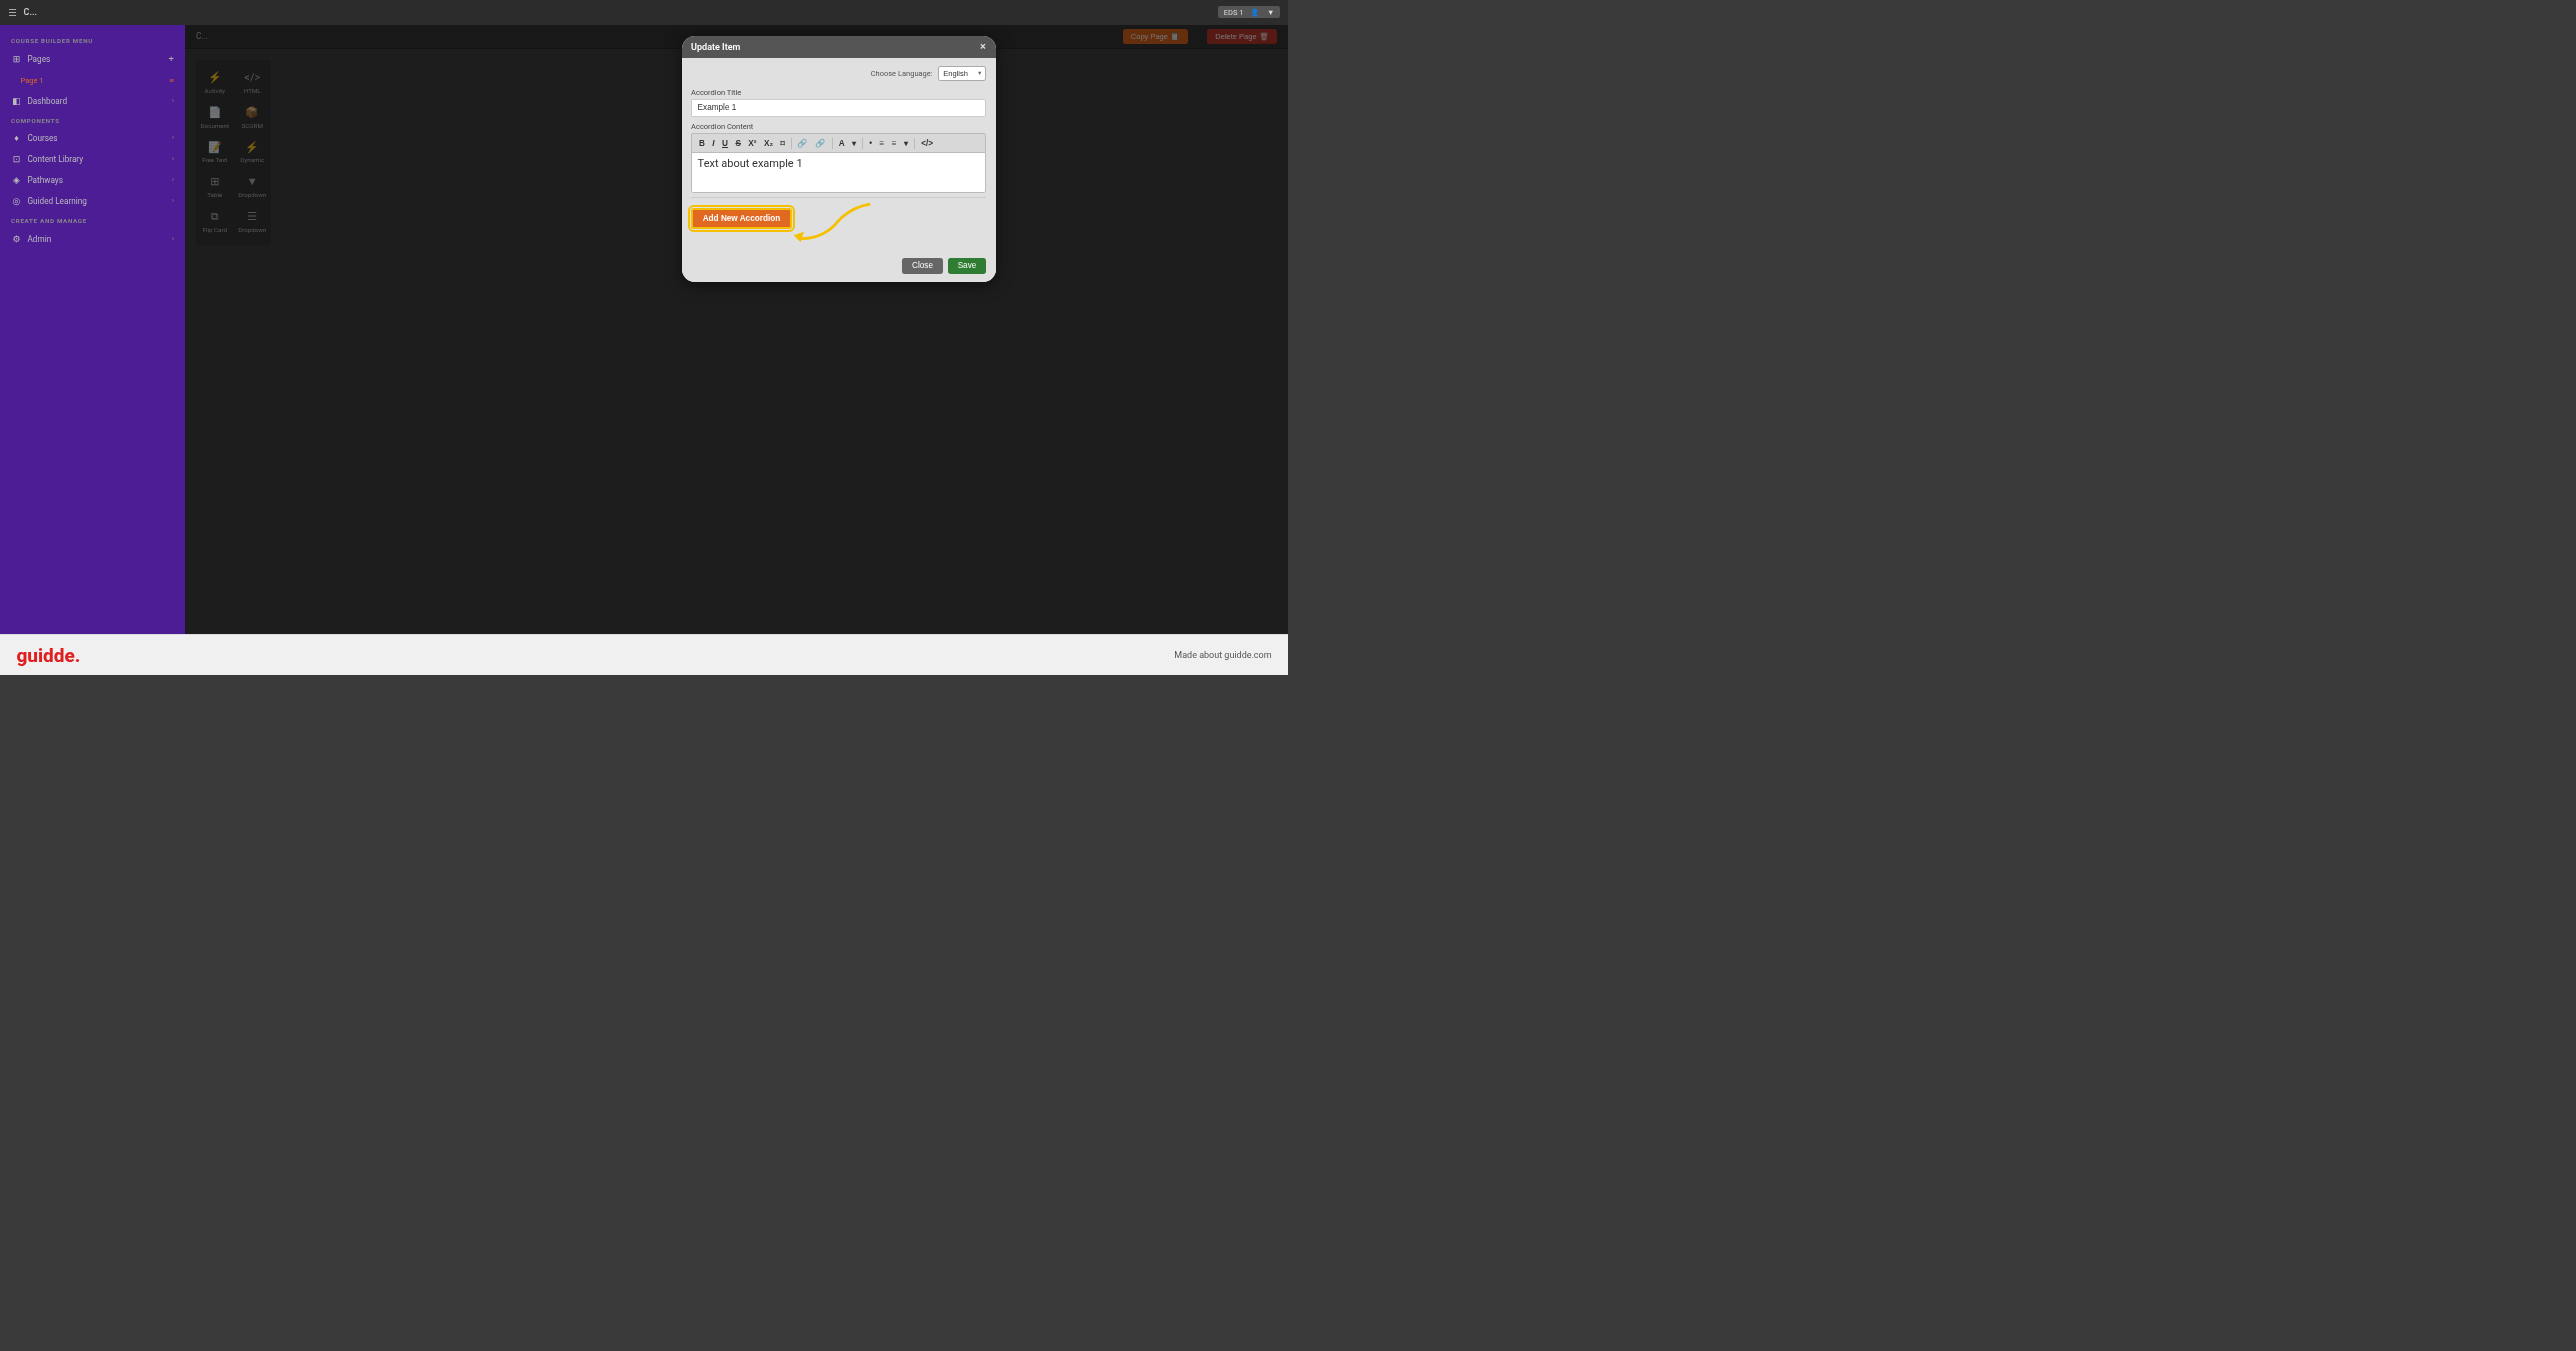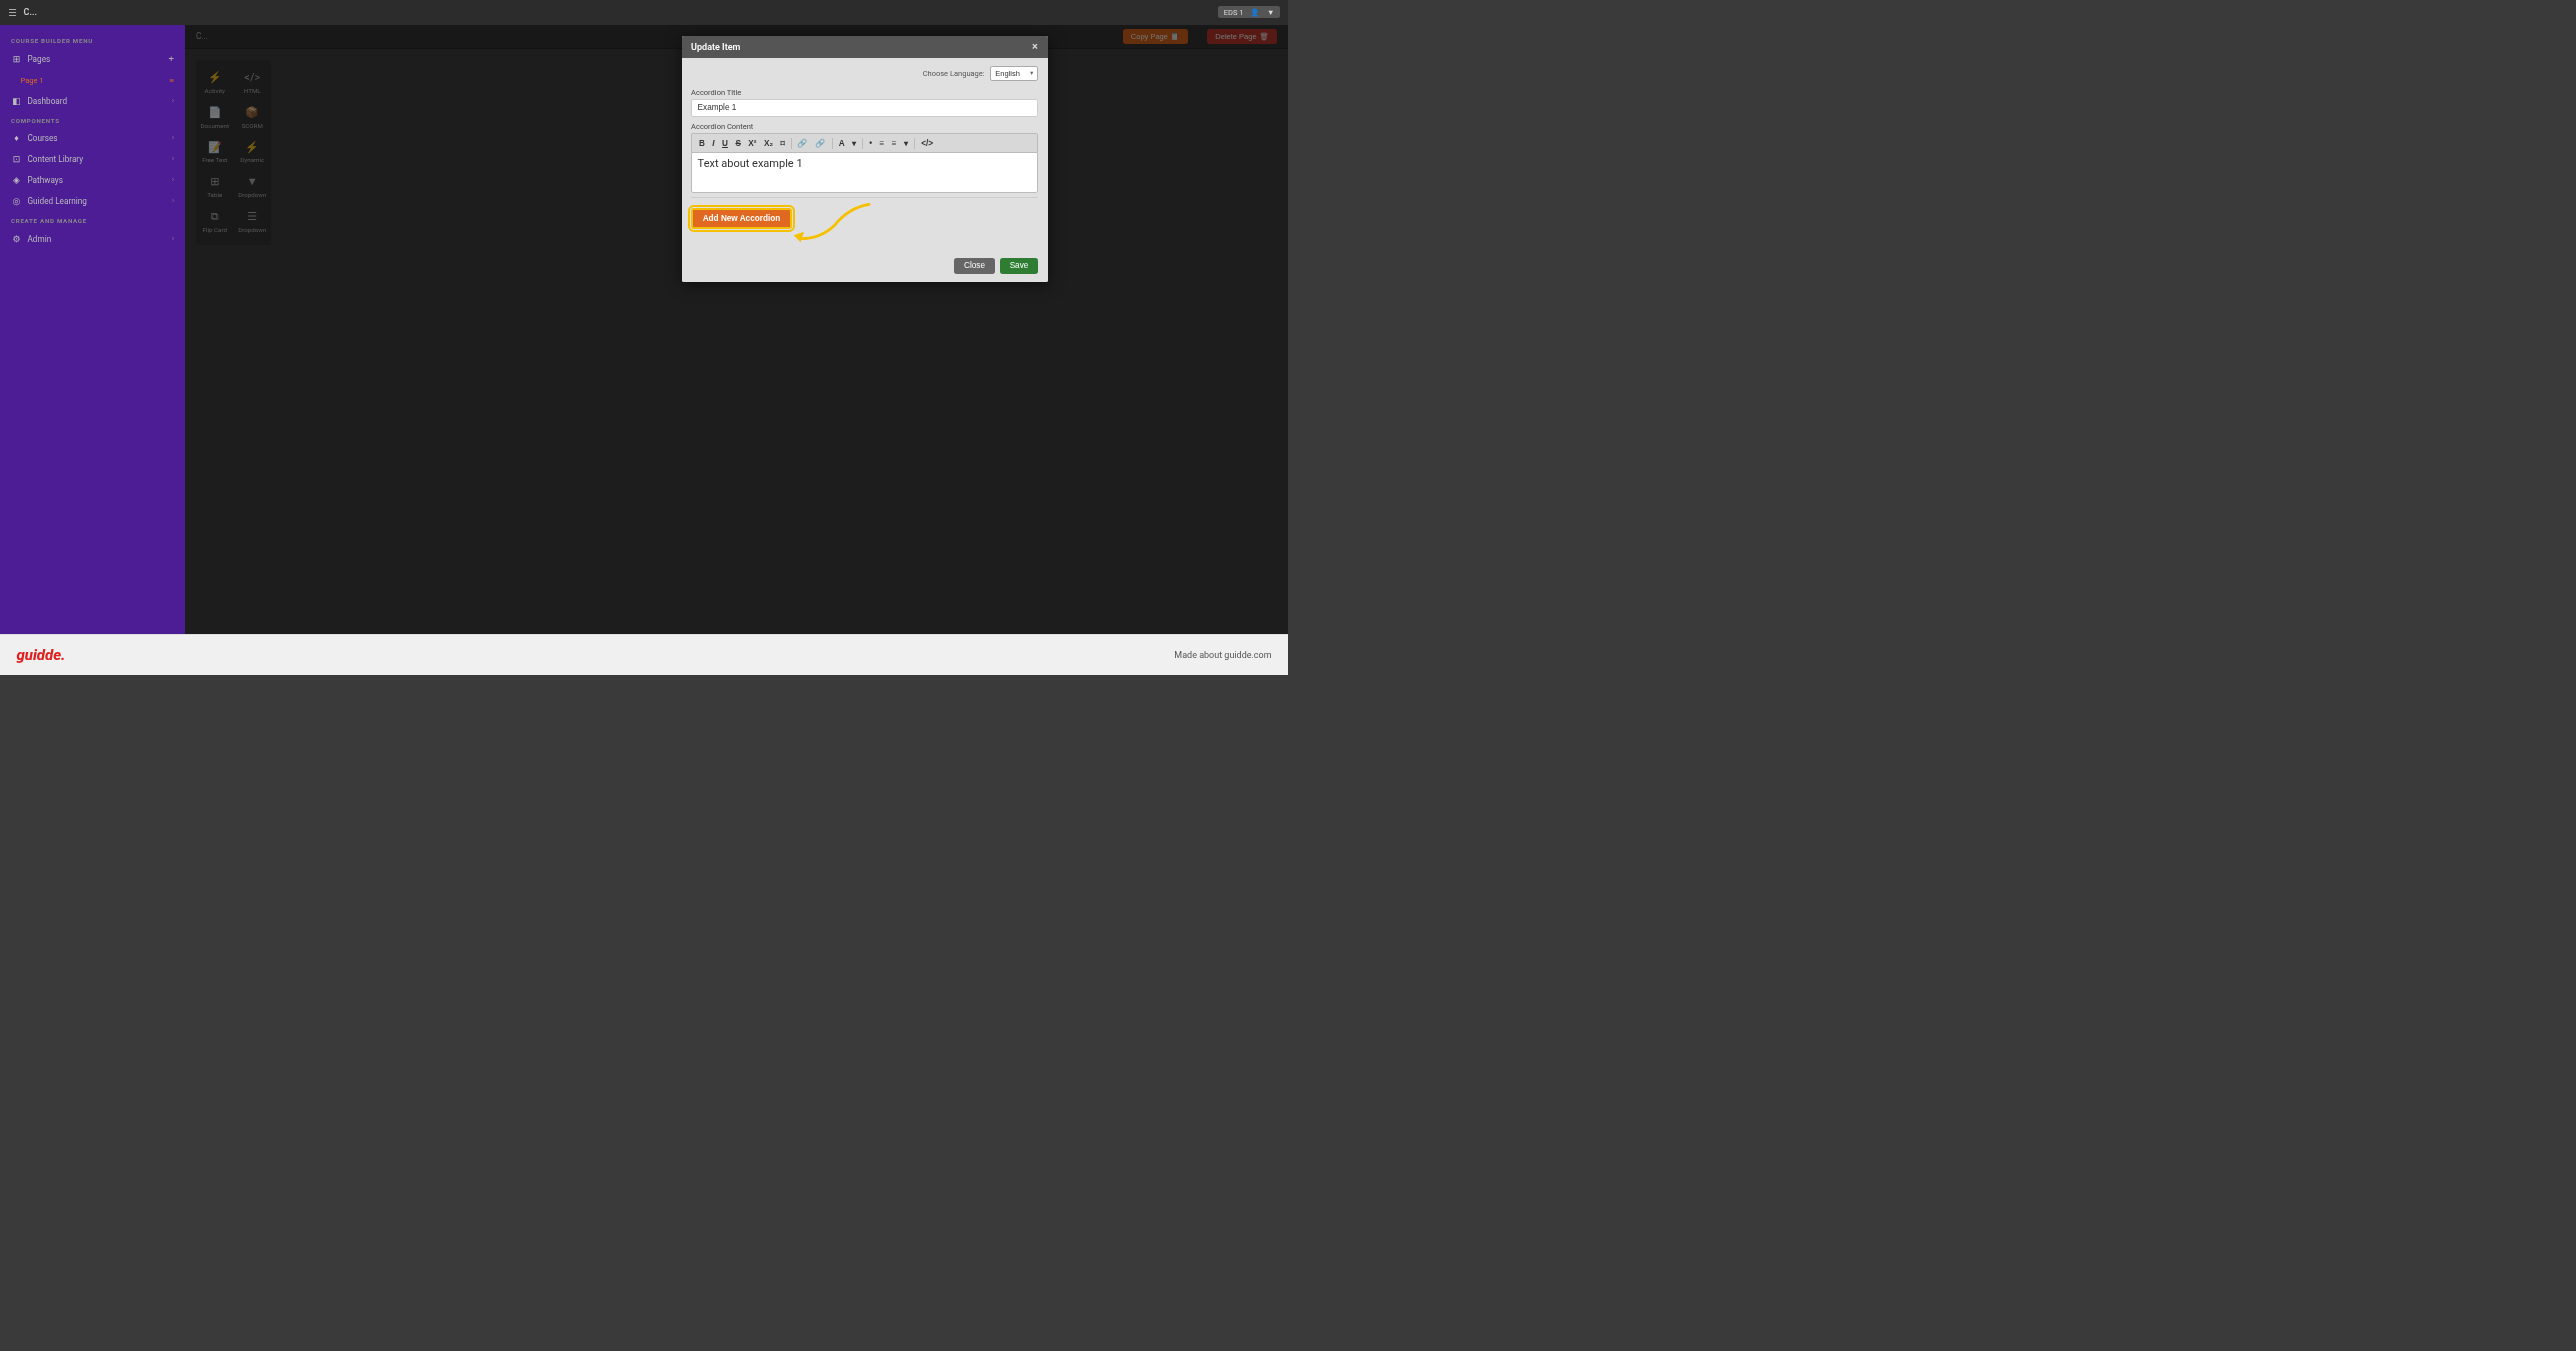--- a/index.html
+++ b/index.html
@@ -215,23 +215,23 @@
       background: rgba(0,0,0,0.55);
       z-index: 100;
     }
 
     
     .modal {
       position: absolute;
       top: 11px;
       left: 50%;
       transform: translateX(-55px);
-      width: 366px;
+      width: 314px;
       background: #e8e8e8;
-      border-radius: 2px;
+      border-radius: 13px;
       box-shadow: 0 2.7px 16.4px rgba(0,0,0,0.5);
       z-index: 200;
       overflow: hidden;
     }
     .modal-header {
       background: #555;
       color: white;
       padding: 5.5px 9.6px;
       display: flex;
       align-items: center;
@@ -409,23 +409,22 @@
       height: 41px;
       background: #f0f0f0;
       display: flex;
       align-items: center;
       justify-content: space-between;
       padding: 0 16.4px;
       border-top: 0.7px solid #ddd;
     }
     .footer-logo {
       color: #e02020;
-      font-size: 15px;
+      font-size: 19px;
       font-weight: 800;
-      font-style: italic;
     }
     .footer-text {
       color: #555;
       font-size: 9px;
     }
   </style>
 </head>
 <body>
 
 <div class="top-nav">

